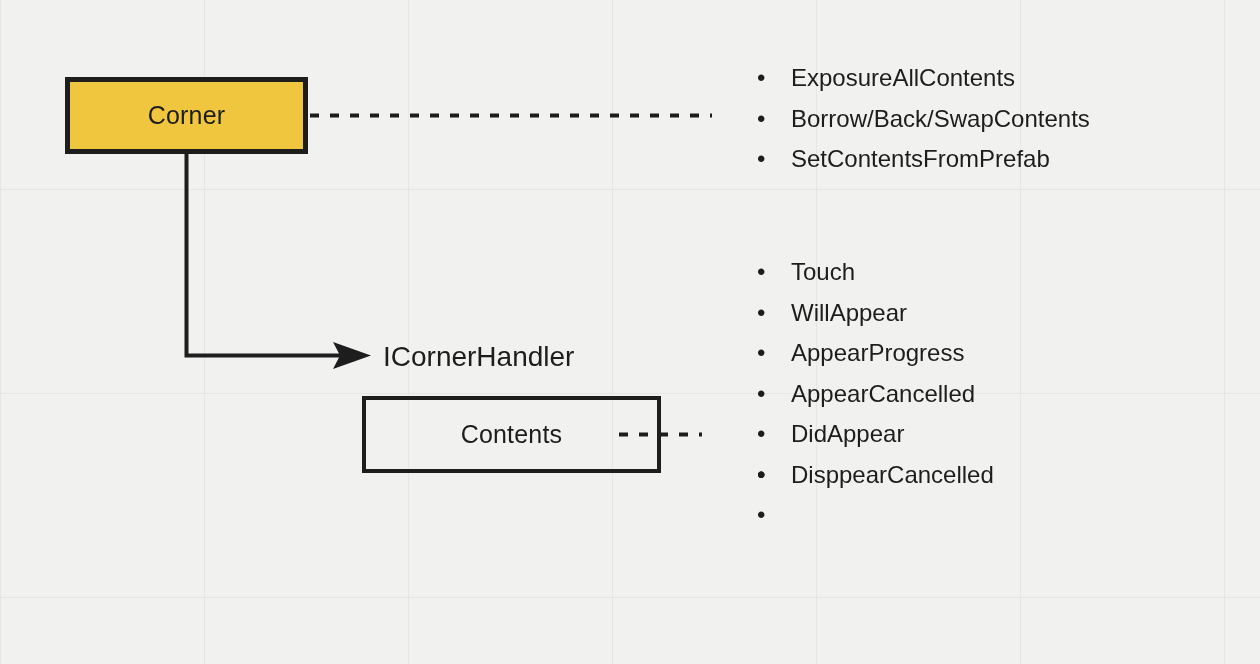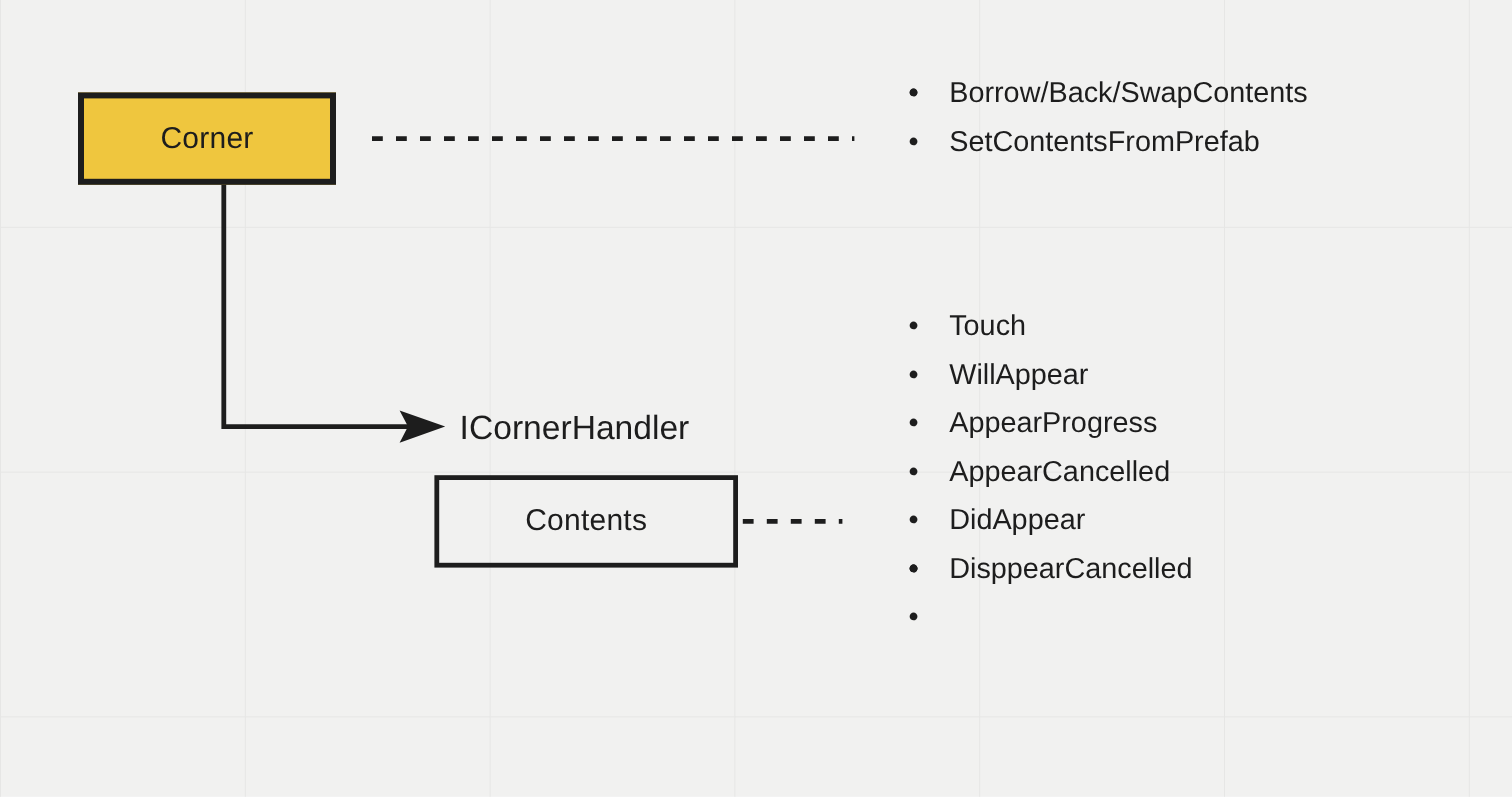--- a/index.html
+++ b/index.html
@@ -28,34 +28,34 @@
   .node {
     position: absolute;
     box-sizing: border-box;
     display: flex;
     align-items: center;
     justify-content: center;
   }
   #corner-node {
     left: 65px;
     top: 77px;
-    width: 215px;
+    width: 243px;
     height: 77px;
     background: #efc63e;
     border: 5px solid #1d1d1d;
   }
   #corner-node .node-label {
     font-size: 25px;
     color: #1d1d1d;
     letter-spacing: .2px;
   }
   #contents-node {
     left: 362px;
     top: 396px;
-    width: 253px;
+    width: 299px;
     height: 77px;
     background: transparent;
     border: 4px solid #1d1d1d;
   }
   #contents-node .node-label {
     font-size: 25px;
     color: #1d1d1d;
     letter-spacing: .2px;
   }
 
@@ -132,20 +132,21 @@
 
   <div class="interface-label">ICornerHandler</div>
 
   <div class="node" id="contents-node">
     <span class="node-label">Contents</span>
   </div>
 
   <ul class="bullet-list" id="api-list">
     <li>
       <span class="bullet-dot">•</span>
+      <span>ExposureAllContents</span>
     </li>
     <li>
       <span class="bullet-dot">•</span>
       <span>Borrow/Back/SwapContents</span>
     </li>
     <li>
       <span class="bullet-dot">•</span>
       <span>SetContentsFromPrefab</span>
     </li>
   </ul>

